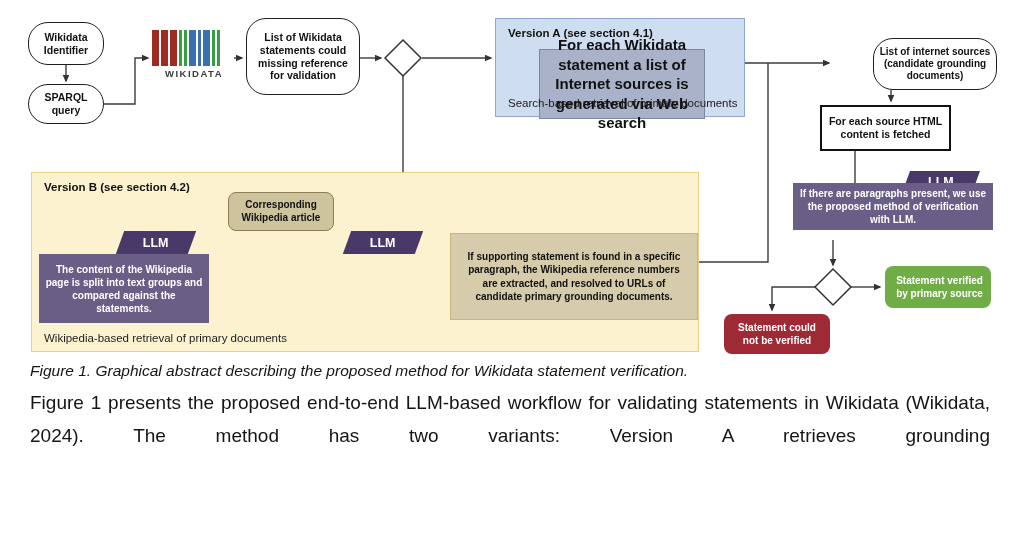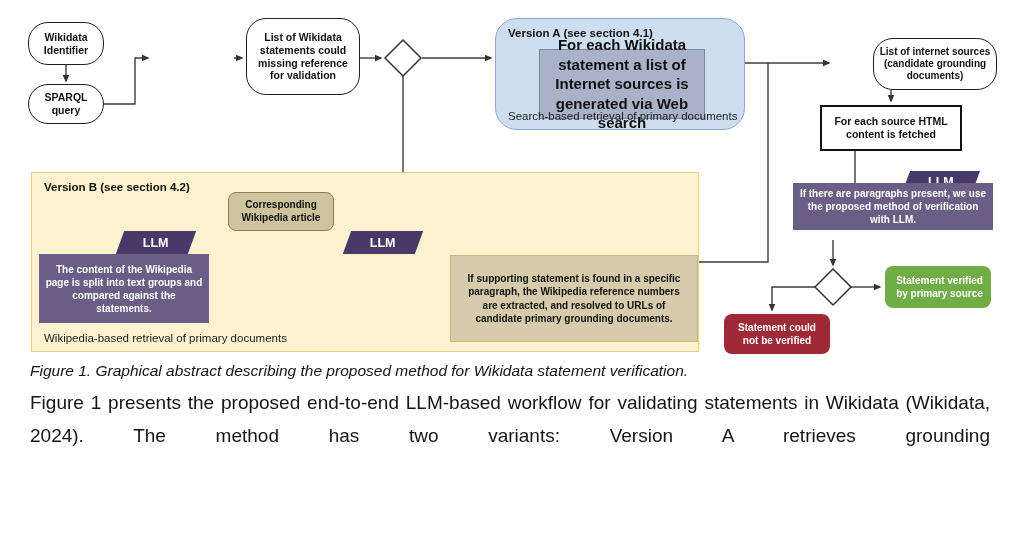--- a/index.html
+++ b/index.html
@@ -25,21 +25,21 @@
         text-align:center;font-weight:bold;font-size:10px;line-height:1.3;padding:3px 5px;}
   .llm-tag{background:var(--c-purple_dark,#493968);transform:skewX(-20deg);display:flex;align-items:center;
            justify-content:center;color:#fff;font-weight:bold;font-size:12.5px;}
   .llm-tag span{transform:skewX(20deg);}
   
   .corr{background:var(--c-tan_fill,#cdc39d);border:1.5px solid var(--c-tan_border,#8a7f55);border-radius:8px;
         display:flex;align-items:center;justify-content:center;text-align:center;
         font-weight:bold;font-size:10px;line-height:1.25;color:#111;}
   .tanbig{background:var(--c-tan_big_fill,#d6ccab);border:1.5px solid var(--c-tan_big_border,#c7b77e);
           display:flex;align-items:center;justify-content:center;text-align:center;
-          font-weight:bold;font-size:10px;line-height:1.35;color:#111;padding:4px 10px;margin-top:22px;}
+          font-weight:bold;font-size:10px;line-height:1.35;color:#111;padding:4px 10px;}
   
   .pill{border-radius:8px;color:#fff;font-weight:bold;font-size:10px;line-height:1.3;
         display:flex;align-items:center;justify-content:center;text-align:center;padding:3px 5px;}
   .pill-green{background:var(--c-green,#70ad47);}
   .pill-red{background:var(--c-red,#9e2a36);}
   
   .barcode{display:flex;align-items:stretch;height:36px;gap:2px;}
   .bar{height:100%;}
   .bar.r{background:var(--c-bar_red,#9d2b22);}
   .bar.g{background:var(--c-bar_green,#359f44);}
@@ -80,31 +80,46 @@
       <polyline points="851,287 880,287" marker-end="url(#arr)"></polyline>
       <polyline points="815,287 772,287 772,310" marker-end="url(#arr)"></polyline>
     </g>
     <polygon points="403,40 421,58 403,76 385,58" fill="#fff" stroke="#333" stroke-width="1.5"></polygon>
     <polygon points="833,269 851,287 833,305 815,287" fill="#fff" stroke="#333" stroke-width="1.5"></polygon>
   </svg>
 
   <div class="abs rbox" style="left:28px;top:22px;width:76px;height:43px;">Wikidata Identifier</div>
   <div class="abs rbox" style="left:28px;top:84px;width:76px;height:40px;">SPARQL query</div>
 
+  <div class="abs" style="left:152px;top:30px;width:84px;">
+    <div class="barcode">
+        <div class="bar r w6"></div>
+        <div class="bar r w6"></div>
+        <div class="bar r w6"></div>
+        <div class="bar g w2"></div>
+        <div class="bar g w2"></div>
+        <div class="bar b w6"></div>
+        <div class="bar b w2"></div>
+        <div class="bar b w6"></div>
+        <div class="bar g w2"></div>
+        <div class="bar g w2"></div>
+      </div>
+    <div class="logo-label">WIKIDATA</div>
+  </div>
 
   <div class="abs rbox" style="left:246px;top:18px;width:114px;height:77px;">List of Wikidata statements could missing reference for validation</div>
 
-  <div class="abs panel-a" style="left:495px;top:18px;width:250px;height:112px;border-radius:22px;">
+  <div class="abs panel-a" style="left:495px;top:18px;width:250px;height:99px;">
     <div class="panel-title">Version A (see section 4.1)</div>
     <div class="abs inner-a" style="left:43px;top:30px;width:166px;height:70px;">For each Wikidata statement a list of Internet sources is generated via Web search</div>
     <div class="panel-caption">Search-based retrieval of primary documents</div>
   </div>
 
   <div class="abs rbox" style="left:833px;top:38px;width:124px;height:52px;font-size:10px;margin-left:40px;">List of internet sources (candidate grounding documents)</div>
-  <div class="abs sqbox" style="left:820px;top:105px;width:142px;height:46px;">For each source HTML content is fetched</div>
+  <div class="abs sqbox" style="left:820px;top:105px;width:131px;height:46px;">For each source HTML content is fetched</div>
   <div class="abs llm-tag" style="left:906px;top:171px;width:70px;height:22px;">
     <span>LLM</span>
   </div>
   <div class="abs pbox" style="left:793px;top:183px;width:200px;height:47px;">If there are paragraphs present, we use the proposed method of verification with LLM.</div>
   <div class="abs pill pill-green" style="left:885px;top:266px;width:106px;height:42px;padding-left:8px;">Statement verified by primary source</div>
   <div class="abs pill pill-red" style="left:724px;top:314px;width:106px;height:40px;">Statement could not be verified</div>
 
   <div class="abs panel-b" style="left:31px;top:172px;width:668px;height:180px;">
     <div class="panel-title">Version B (see section 4.2)</div>
     <div class="abs corr" style="left:196px;top:19px;width:106px;height:39px;">Corresponding Wikipedia article</div>

